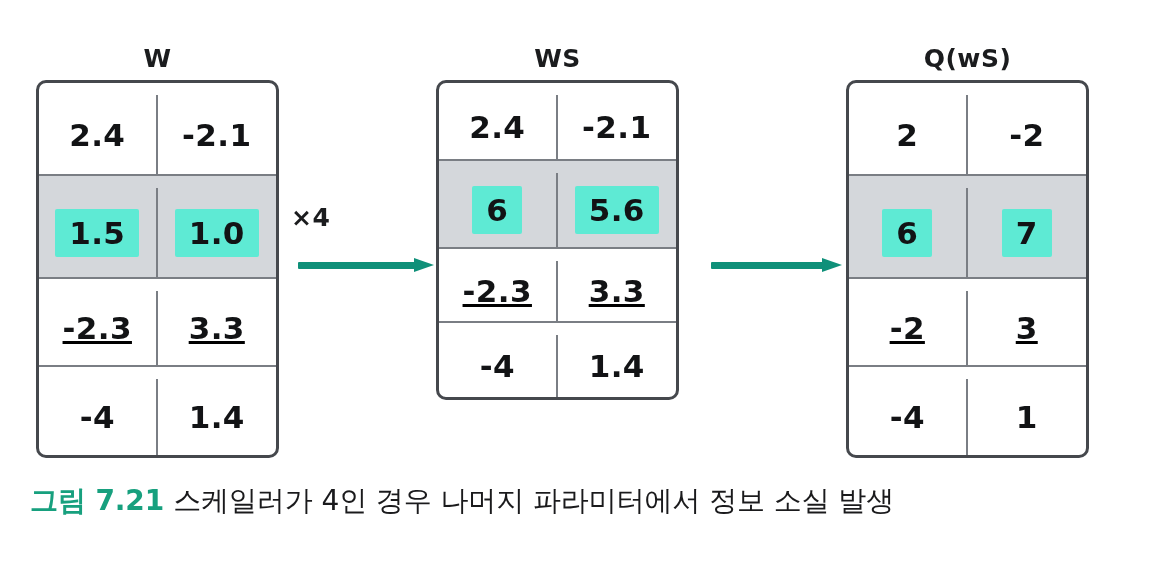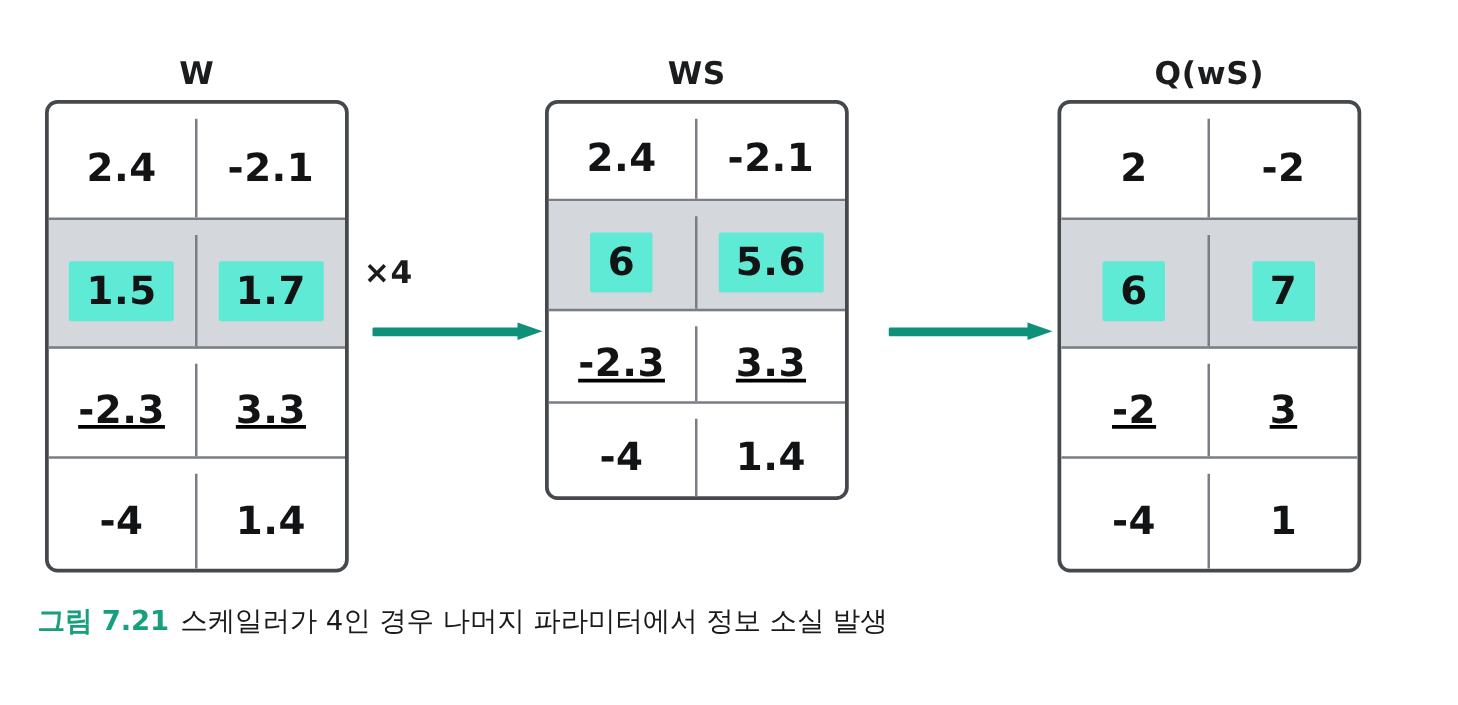--- a/index.html
+++ b/index.html
@@ -124,21 +124,21 @@
     letter-spacing: 0.5px;
     white-space: nowrap;
   }
 
   
   .caption {
     position: absolute;
     left: 30px;
     top: 482px;
     font-family: "DejaVu Sans", sans-serif;
-    font-size: 22px;
+    font-size: 28px;
     color: #1a1a1c;
     white-space: nowrap;
     letter-spacing: -0.1px;
   }
   .caption .cap-label {
     font-weight: 700;
     margin-right: 9px;
   }
   .caption .cap-text {
     font-weight: 400;
@@ -160,21 +160,21 @@
         <div class="matrix-cell">
           <span class="val-box">-2.1</span>
         </div>
       </div>
 
       <div class="matrix-row r1 shaded">
         <div class="matrix-cell">
           <span class="val-box">1.5</span>
         </div>
         <div class="matrix-cell">
-          <span class="val-box">1.7</span>
+          <span class="val-box">1.0</span>
         </div>
       </div>
 
       <div class="matrix-row r2">
         <div class="matrix-cell">
           <span class="val-box">-2.3</span>
         </div>
         <div class="matrix-cell">
           <span class="val-box">3.3</span>
         </div>

